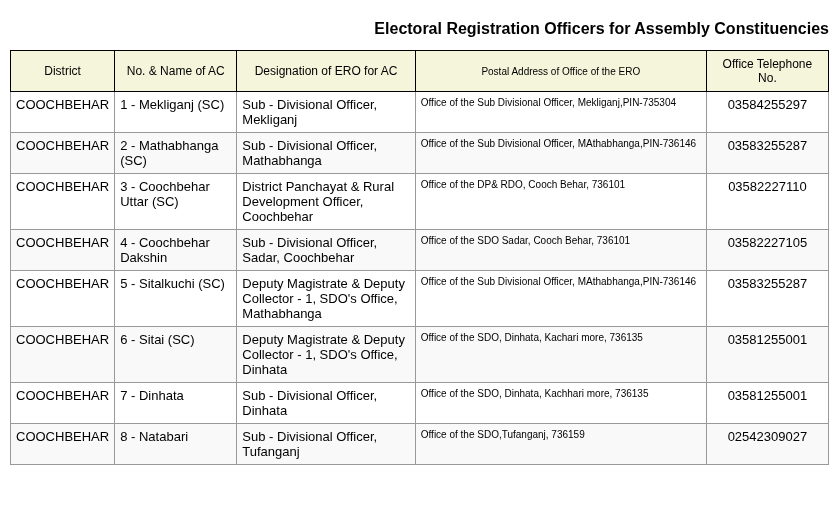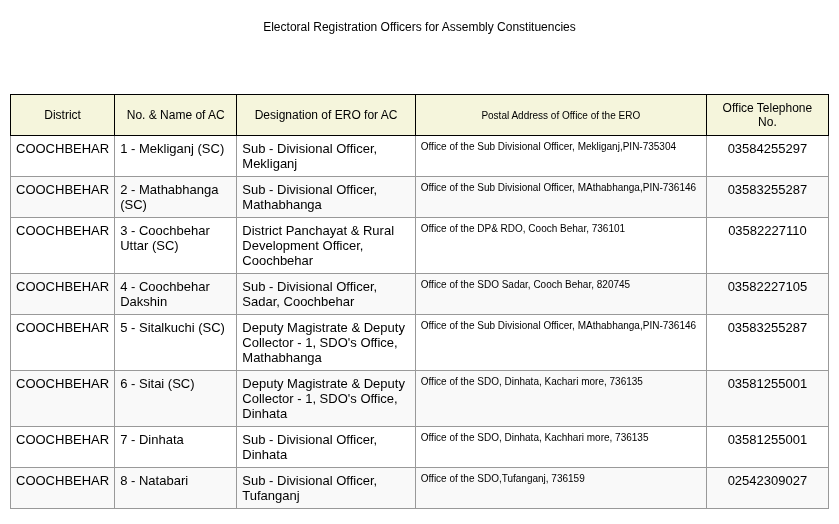--- a/index.html
+++ b/index.html
@@ -7,31 +7,30 @@
       margin: 0;
       padding: 0;
     }
     body {
       font-family: Arial, sans-serif;
       font-size: 12px;
       background: #fff;
       padding: 10px;
     }
     .page-title {
-      text-align: center;
-      font-size: 12px;
-      font-weight: normal;
+      text-align: right;
+      font-size: 16px;
+      font-weight: bold;
       padding: 10px 0 12px 0;
       color: #000;
     }
     table {
       width: 100%;
       border-collapse: collapse;
       border: 1px solid #000;
-      margin-top: 48px;
     }
     th {
       background-color: #f5f5dc;
       border: 1px solid #000;
       padding: 6px 5px;
       font-weight: normal;
       font-size: 12px;
       text-align: center;
       vertical-align: middle;
     }
@@ -87,21 +86,21 @@
     <td class="col-district">COOCHBEHAR</td>
     <td class="col-ac">3 - Coochbehar Uttar (SC)</td>
     <td class="col-ero">District Panchayat &amp; Rural Development Officer, Coochbehar</td>
     <td class="col-postal">Office of the DP&amp; RDO, Cooch Behar, 736101</td>
     <td class="col-tel">03582227110</td>
   </tr>
       <tr>
     <td class="col-district">COOCHBEHAR</td>
     <td class="col-ac">4 - Coochbehar Dakshin</td>
     <td class="col-ero">Sub - Divisional Officer, Sadar, Coochbehar</td>
-    <td class="col-postal">Office of the SDO Sadar, Cooch Behar, 820745</td>
+    <td class="col-postal">Office of the SDO Sadar, Cooch Behar, 736101</td>
     <td class="col-tel">03582227105</td>
   </tr>
       <tr>
     <td class="col-district">COOCHBEHAR</td>
     <td class="col-ac">5 - Sitalkuchi (SC)</td>
     <td class="col-ero">Deputy Magistrate &amp; Deputy Collector - 1, SDO's Office, Mathabhanga</td>
     <td class="col-postal">Office of the Sub Divisional Officer, MAthabhanga,PIN-736146</td>
     <td class="col-tel">03583255287</td>
   </tr>
       <tr>

